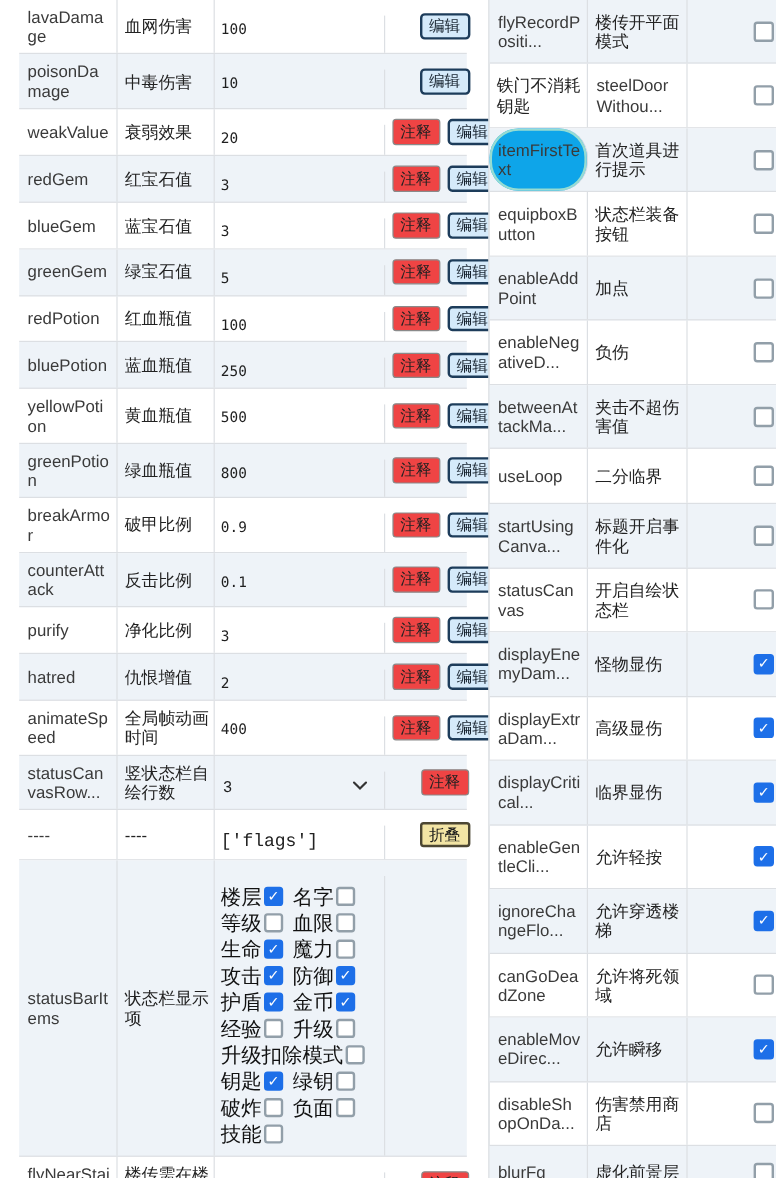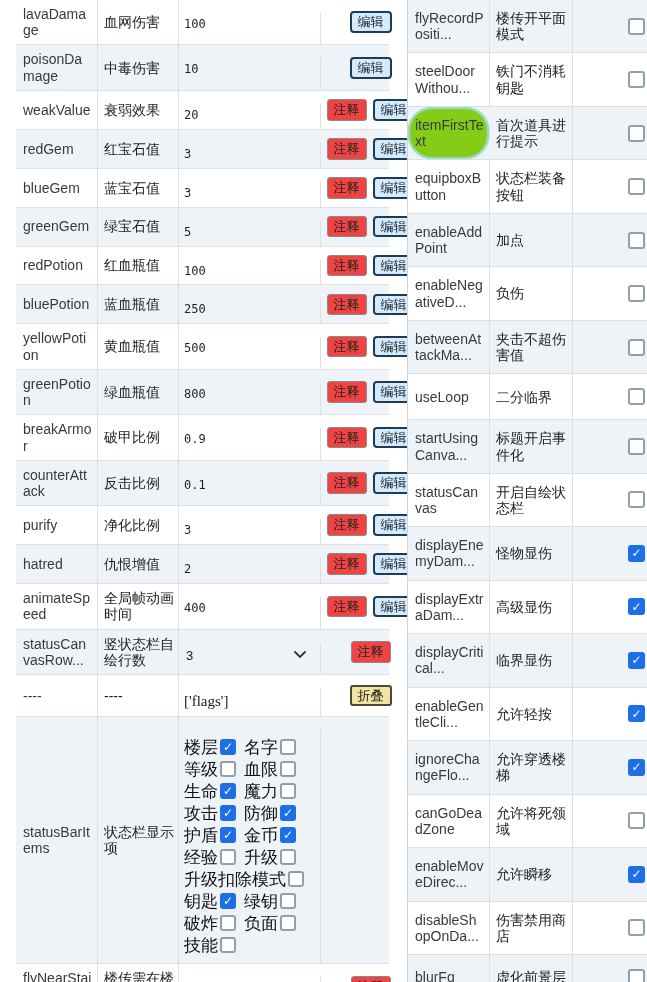--- a/index.html
+++ b/index.html
@@ -17,24 +17,24 @@
   .cell{box-sizing:border-box;border-right:1px solid #dcdfe3;display:flex;align-items:center;
         padding:6px 4px;word-break:break-all;line-height:1.16;}
   .rrow .cell{padding:10px 5px;}
   .cell.keyc{font-size:14px;color:#3a3a3a;padding-left:7px;}
   .cell.labc{font-size:14px;color:#222;padding-left:6px;}
   .cell.valc{align-items:flex-start;padding-top:5px;padding-left:5px;margin-top:13px;}
   .cell.valc.vcenter{align-items:center;padding-top:0;}
   .cell.valc.ccenter{align-items:center;justify-content:center;padding:4px 0;}
   .cell.btnsc{justify-content:center;gap:6px;padding:4px 2px;}
   .rrow .cell:last-child{border-right:none;justify-content:flex-end;padding-right:3px;}
-  .cell.sel{box-shadow:inset 0 0 0 2px #96dcd2;background:#84cc16;border-radius:24px;}
+  .cell.sel{box-shadow:inset 0 0 0 2px #96dcd2;background:#0ea5e9;border-radius:24px;}
 
   .val{font-family:"DejaVu Sans Mono","Liberation Mono",monospace;font-size:12px;color:#1f1f1f;}
-  .val.flagsval{font-family:Liberation Serif, serif;font-size:15px;color:#222;}
+  .val.flagsval{font-family:Liberation Mono, monospace;font-size:15px;color:#222;}
 
   .btn{font-family:inherit;cursor:pointer;line-height:1.2;}
   .btn-note{background:#ef4444;border:1px solid #8a8a8a;border-radius:3px;font-size:13px;
             color:#222;padding:2px 6px;}
   .btn-edit{background:#d5eafa;border:2px solid #1d3c5a;border-radius:4px;font-size:13px;
             color:#16222e;padding:1px 6px;}
   .btn-fold{background:#f2e4a4;border:2px solid #4c4632;border-radius:3px;font-size:13px;
             color:#1a1a1a;padding:1px 6px;}
 
   .cb{width:16px;height:16px;box-sizing:border-box;border:2px solid #929fa9;border-radius:3px;
@@ -326,22 +326,22 @@
     </div>
   <div class="table" id="right-table">
       <div class="rrow">
         <div class="cell keyc">flyRecordPositi...</div>
         <div class="cell labc">楼传开平面模式</div>
         <div class="cell">
           <span class="cb"></span>
         </div>
       </div>
       <div class="rrow">
+        <div class="cell labc">铁门不消耗钥匙</div>
         <div class="cell keyc">steelDoorWithou...</div>
-        <div class="cell labc">铁门不消耗钥匙</div>
         <div class="cell">
           <span class="cb"></span>
         </div>
       </div>
       <div class="rrow">
         <div class="cell keyc sel">itemFirstText</div>
         <div class="cell labc">首次道具进行提示</div>
         <div class="cell">
           <span class="cb"></span>
         </div>

